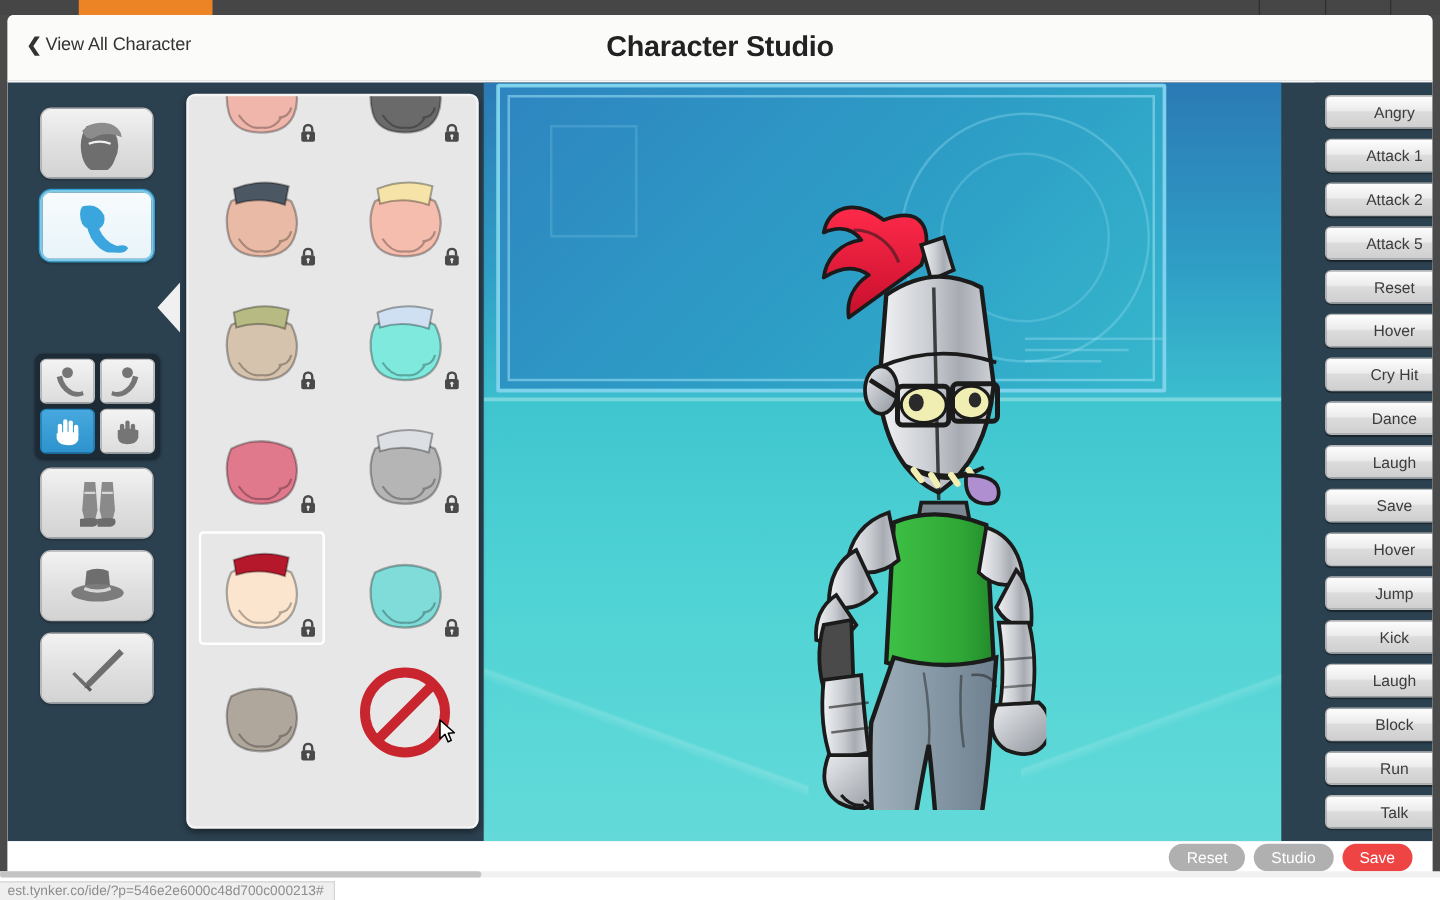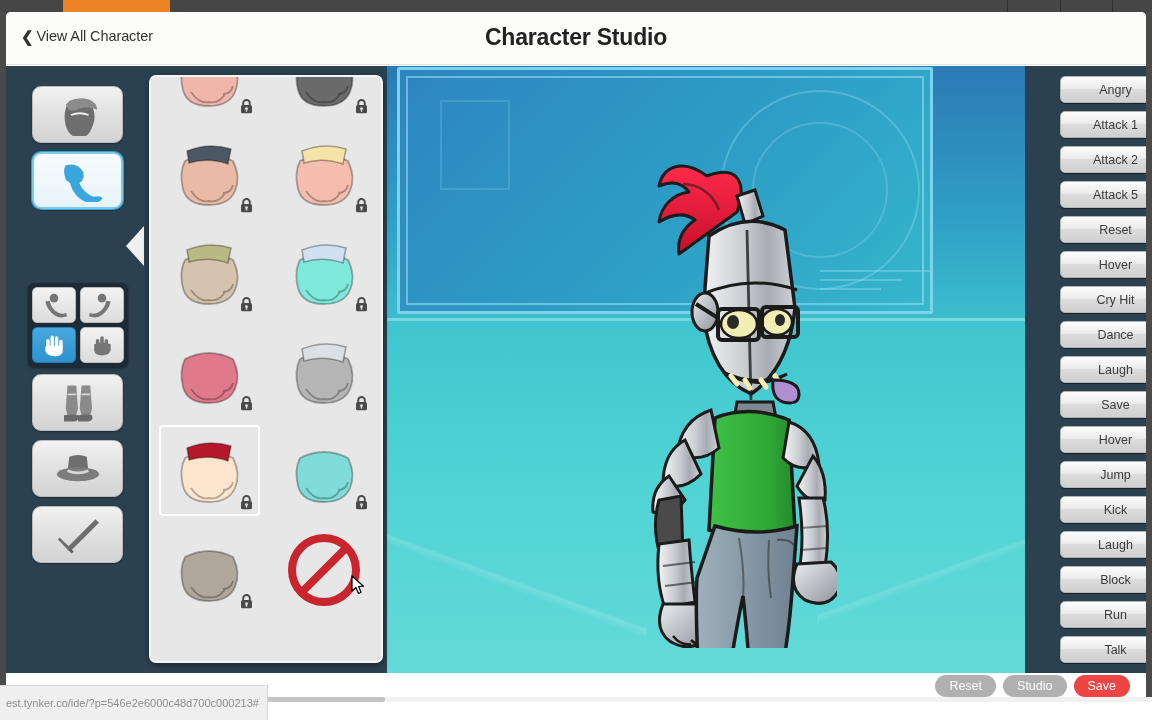--- a/index.html
+++ b/index.html
@@ -237,21 +237,21 @@
   .footer-btn.grey{ background:#b0b0b0; }
   .footer-btn.orange{ background:#ef4444; }
 
   
   #status-bar{
     position:absolute; left:0; bottom:0; width:1152px; height:22px;
     background:#ffffff;
   }
   #status-url{
     position:absolute; left:0; bottom:0;
-    height:35px; padding:0 8px 0 6px;
+    height:15px; padding:0 8px 0 6px;
     background:#efefef;
     border-top:1px solid #d5d5d5; border-right:1px solid #d5d5d5;
     font-size:11px; color:#8d8d8d;
     display:flex; align-items:center;
     max-width:390px; white-space:nowrap; overflow:hidden;
   }
   #hscrollbar{
     position:absolute; left:0; bottom:18px; width:1152px; height:5px;
     background:#f1f1f1;
   }

